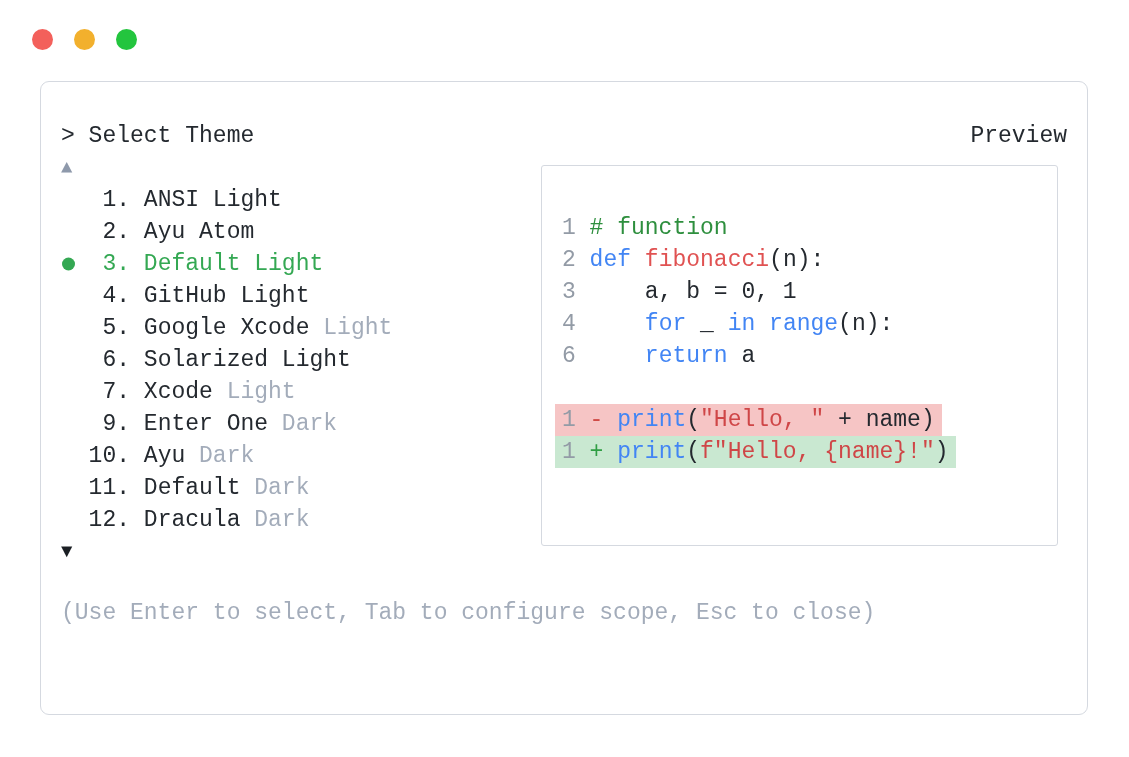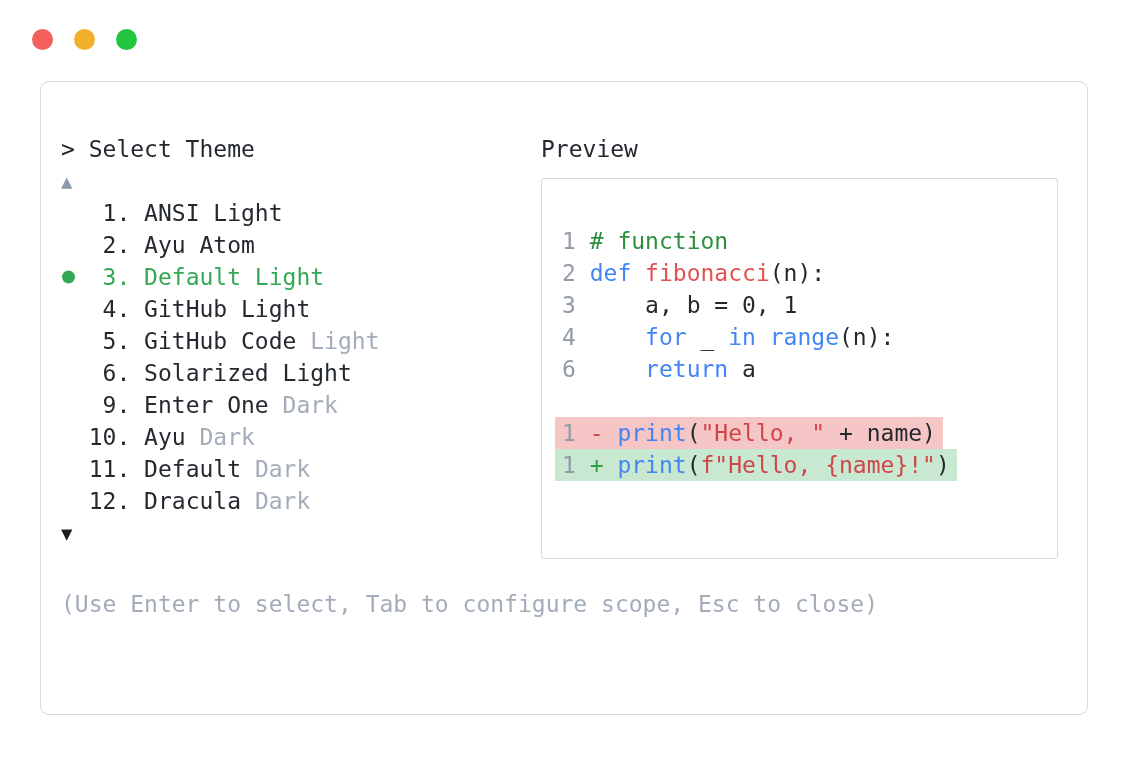--- a/index.html
+++ b/index.html
@@ -19,22 +19,22 @@
   }
   .dots{position:absolute;left:32px;top:29px;display:flex;gap:21px;}
   .dot{width:21px;height:21px;border-radius:50%;}
   .dot.red{background:var(--dot-red);}
   .dot.yellow{background:var(--dot-yellow);}
   .dot.green{background:var(--dot-green);}
 
   .panel{
     position:absolute;left:40px;top:81px;width:1048px;height:634px;
     border:1.5px solid var(--border);border-radius:9px;background:#fff;
-    padding:51px 20px 0 20px;
-    font-size:23px;line-height:32px;
+    padding:38px 20px 0 20px;
+    font-size:23px;line-height:32px;font-family:Liberation Mono, monospace;
   }
   .columns{display:flex;}
   .left-col{width:480px;flex:0 0 480px;}
   .right-col{flex:1;}
 
   .row{height:32px;white-space:pre;position:relative;}
   .row.header{color:var(--text);}
   .row.arrow{font-size:19px;}
   .row.arrow.up{color:var(--arrow-up);}
   .row.arrow.down{color:var(--arrow-down);}
@@ -42,21 +42,21 @@
   .list-row{cursor:pointer;}
   .list-row .num{color:var(--text);}
   .list-row .nm{color:var(--text);margin-top:24px;}
   .list-row .variant{color:var(--muted);}
   .list-row.selected .num,.list-row.selected .nm,.list-row.selected .variant{color:var(--selected-green);}
   .bullet{
     position:absolute;left:1px;top:50%;transform:translateY(-50%);
     width:13px;height:13px;border-radius:50%;background:var(--selected-green);
   }
 
-  .preview-label{color:var(--text);}
+  .preview-label{color:var(--text);text-align:right;}
   .preview-box{
     margin-top:13px;width:517px;height:381px;
     border:1.5px solid var(--border);border-radius:3px;background:#fff;
     padding:46px 0 0 20px;overflow:hidden;
   }
   .code-line{height:32px;white-space:pre;}
   .hl{display:inline-block;height:32px;padding:0 7px;margin-left:-7px;}
   .hl.diff-del{background:var(--diff-del-bg);}
   .hl.diff-add{background:var(--diff-add-bg);}
 
@@ -83,22 +83,23 @@
 <div class="panel">
   <div class="columns">
     <div class="left-col">
       <div class="row header">&gt; Select Theme</div>
       <div class="row arrow up">▲</div>
       <div id="theme-items">
           <div class="row list-row"><span class="num">   1. </span><span class="nm">ANSI Light</span></div>
           <div class="row list-row"><span class="num">   2. </span><span class="nm">Ayu Atom</span></div>
           <div class="row list-row selected"><span class="bullet"></span><span class="num">   3. </span><span class="nm">Default Light</span></div>
           <div class="row list-row"><span class="num">   4. </span><span class="nm">GitHub Light</span></div>
-          <div class="row list-row"><span class="num">   5. </span><span class="nm">GitHub Code</span><span class="variant"> Light</span></div>
+          <div class="row list-row"><span class="num">   5. </span><span class="nm">Google Xcode</span><span class="variant"> Light</span></div>
           <div class="row list-row"><span class="num">   6. </span><span class="nm">Solarized Light</span></div>
+          <div class="row list-row"><span class="num">   7. </span><span class="nm">Xcode</span><span class="variant"> Light</span></div>
           <div class="row list-row"><span class="num">   9. </span><span class="nm">Enter One</span><span class="variant"> Dark</span></div>
           <div class="row list-row"><span class="num">  10. </span><span class="nm">Ayu</span><span class="variant"> Dark</span></div>
           <div class="row list-row"><span class="num">  11. </span><span class="nm">Default</span><span class="variant"> Dark</span></div>
           <div class="row list-row"><span class="num">  12. </span><span class="nm">Dracula</span><span class="variant"> Dark</span></div>
         </div>
       <div class="row arrow down">▼</div>
     </div>
     <div class="right-col">
       <div class="row preview-label">Preview</div>
       <div class="preview-box">

